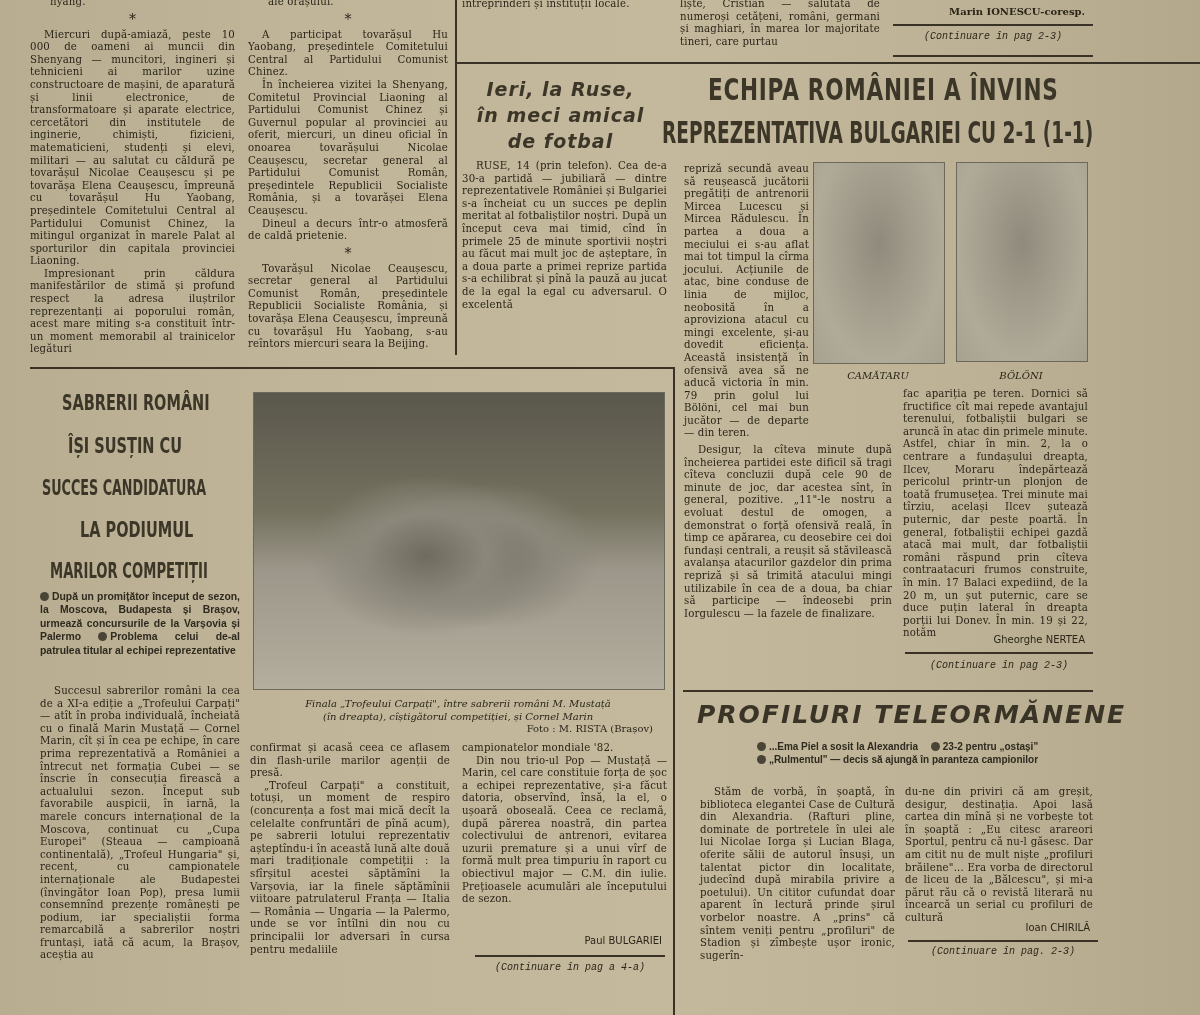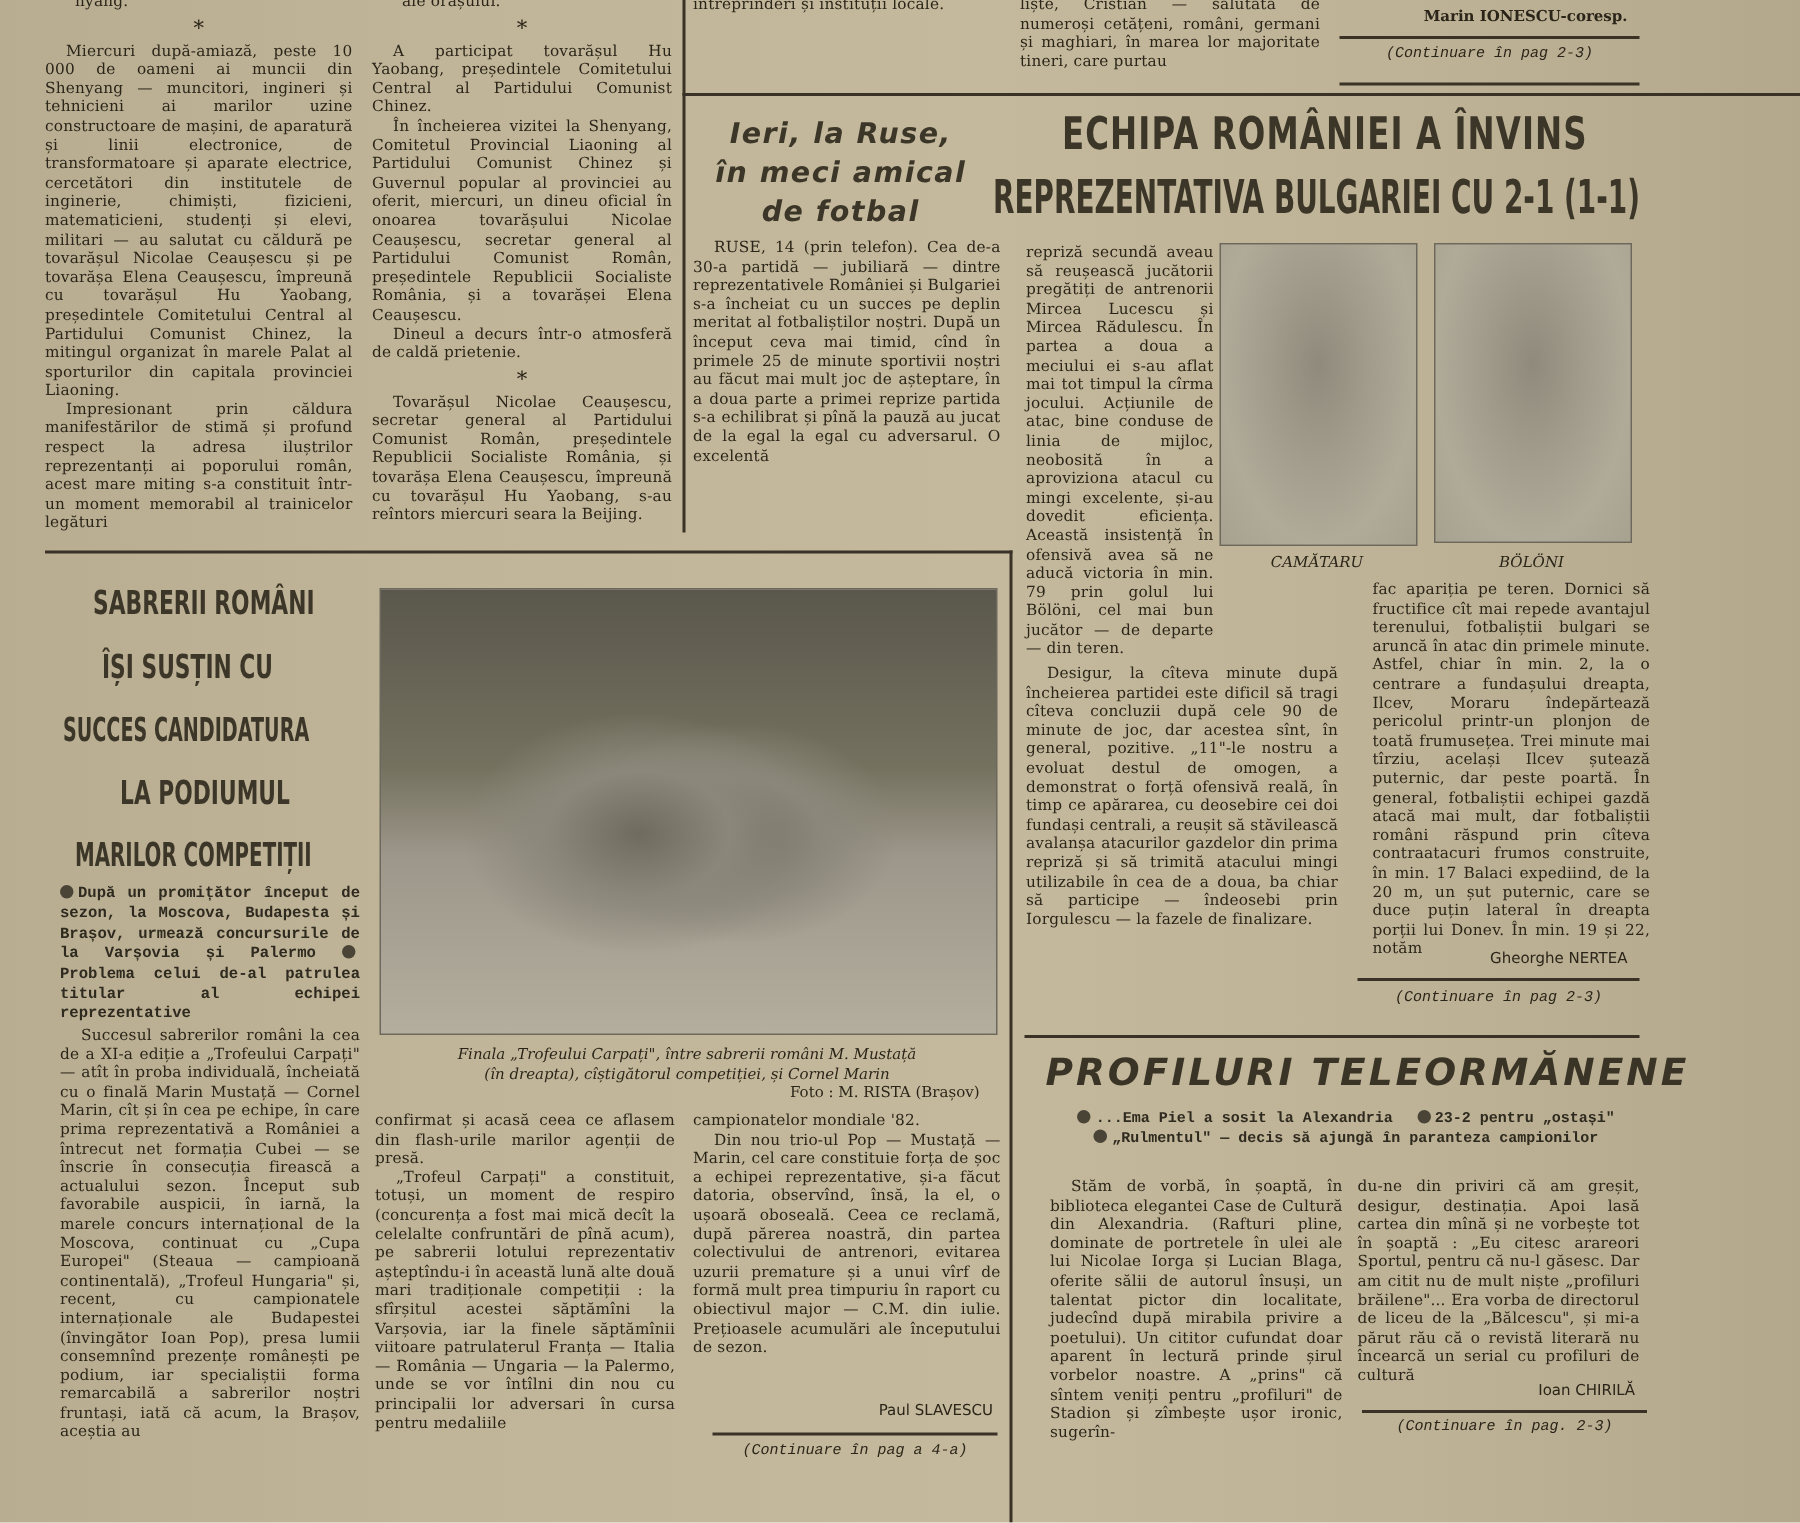--- a/index.html
+++ b/index.html
@@ -16,21 +16,21 @@
   .rule-h { position:absolute; height:2px; background:#3a3226; }
   .cond { font-family:"DejaVu Sans", sans-serif; font-weight:bold; color:#3c3628; transform-origin:left top; white-space:nowrap; }
   .italic-head { font-family:"DejaVu Sans", sans-serif; font-style:italic; font-weight:bold; font-size:19px; line-height:26px; text-align:center; color:#3c3628; letter-spacing:1px; }
   .photo { position:absolute; background:
       radial-gradient(ellipse at 50% 40%, #8f8a7c 0%, #a19b8b 35%, #b0aa99 70%, #a7a190 100%);
       border:1px solid #6d685d; }
   .caption { font-style:italic; font-size:10px; color:#2b2519; text-align:center; }
   .sig { font-family:"DejaVu Sans", sans-serif; font-size:10px; text-align:right; color:#2b2519; }
   .cont { font-style:italic; font-size:10px; text-align:center; color:#2b2519;font-family:Liberation Mono, monospace; }
   .bullet { display:inline-block; width:9px; height:9px; border-radius:50%; background:#4a4436; margin-right:3px; vertical-align:-1px; }
-  .deck { font-family:Liberation Mono, monospace; font-size:10.4px; line-height:13.4px; font-weight:bold; text-align:justify; color:#2f2a1f; }
+  .deck { font-family:Liberation Sans, sans-serif; font-size:10.4px; line-height:13.4px; font-weight:bold; text-align:justify; color:#2f2a1f; }
 </style>
 </head>
 <body>
 
 <div class="col" style="left:30px; top:-4px; width:205px;">
   <div style="padding-left:20px">nyang.</div>
   <div class="star">*</div>
   <p>Miercuri după-amiază, peste 10 000 de oameni ai muncii din Shenyang — muncitori, ingineri și tehnicieni ai marilor uzine constructoare de mașini, de aparatură și linii electronice, de transformatoare și aparate electrice, cercetători din institutele de inginerie, chimiști, fizicieni, matematicieni, studenți și elevi, militari — au salutat cu căldură pe tovarășul Nicolae Ceaușescu și pe tovarășa Elena Ceaușescu, împreună cu tovarășul Hu Yaobang, președintele Comitetului Central al Partidului Comunist Chinez, la mitingul organizat în marele Palat al sporturilor din capitala provinciei Liaoning.</p>
   <p>Impresionant prin căldura manifestărilor de stimă și profund respect la adresa iluștrilor reprezentanți ai poporului român, acest mare miting s-a constituit într-un moment memorabil al trainicelor legături</p>
 </div>
@@ -80,21 +80,21 @@
 <div class="col" style="left:684px; top:163px; width:208px;">
   <div style="width:125px;">repriză secundă aveau să reușească jucătorii pregătiți de antrenorii Mircea Lucescu și Mircea Rădulescu. În partea a doua a meciului ei s-au aflat mai tot timpul la cîrma jocului. Acțiunile de atac, bine conduse de linia de mijloc, neobosită în a aproviziona atacul cu mingi excelente, și-au dovedit eficiența. Această insistență în ofensivă avea să ne aducă victoria în min. 79 prin golul lui Bölöni, cel mai bun jucător — de departe — din teren.</div>
   <p style="margin-top:4px;">Desigur, la cîteva minute după încheierea partidei este dificil să tragi cîteva concluzii după cele 90 de minute de joc, dar acestea sînt, în general, pozitive. „11"-le nostru a evoluat destul de omogen, a demonstrat o forță ofensivă reală, în timp ce apărarea, cu deosebire cei doi fundași centrali, a reușit să stăvilească avalanșa atacurilor gazdelor din prima repriză și să trimită atacului mingi utilizabile în cea de a doua, ba chiar să participe — îndeosebi prin Iorgulescu — la fazele de finalizare.</p>
 </div>
 
 <div class="photo" style="left:813px; top:162px; width:130px; height:200px;"></div>
 <div class="caption" style="position:absolute; left:813px; top:370px; width:130px;">CAMĂTARU</div>
 <div class="photo" style="left:956px; top:162px; width:130px; height:198px;"></div>
 <div class="caption" style="position:absolute; left:956px; top:370px; width:130px;">BÖLÖNI</div>
 
-<div class="col" style="left:903px; top:388px; width:185px;margin-left:12px;">
+<div class="col" style="left:903px; top:388px; width:185px;">
   <div>fac apariția pe teren. Dornici să fructifice cît mai repede avantajul terenului, fotbaliștii bulgari se aruncă în atac din primele minute. Astfel, chiar în min. 2, la o centrare a fundașului dreapta, Ilcev, Moraru îndepărtează pericolul printr-un plonjon de toată frumusețea. Trei minute mai tîrziu, același Ilcev șutează puternic, dar peste poartă. În general, fotbaliștii echipei gazdă atacă mai mult, dar fotbaliștii români răspund prin cîteva contraatacuri frumos construite, în min. 17 Balaci expediind, de la 20 m, un șut puternic, care se duce puțin lateral în dreapta porții lui Donev. În min. 19 și 22, notăm</div>
 </div>
 <div class="sig" style="position:absolute; left:900px; top:634px; width:185px;">Gheorghe NERTEA</div>
 <div class="rule-h" style="left:905px; top:652px; width:188px;"></div>
 <div class="cont" style="position:absolute; left:905px; top:660px; width:188px;">(Continuare în pag 2-3)</div>
 
 <div class="rule-h" style="left:30px; top:367px; width:645px;"></div>
 <div class="rule-v" style="left:673px; top:367px; height:648px;"></div>
 <div class="rule-h" style="left:683px; top:690px; width:410px;"></div>
 
@@ -127,21 +127,21 @@
 
 <div class="col" style="left:250px; top:742px; width:200px;">
   <div>confirmat și acasă ceea ce aflasem din flash-urile marilor agenții de presă.</div>
   <p>„Trofeul Carpați" a constituit, totuși, un moment de respiro (concurența a fost mai mică decît la celelalte confruntări de pînă acum), pe sabrerii lotului reprezentativ așteptîndu-i în această lună alte două mari tradiționale competiții : la sfîrșitul acestei săptămîni la Varșovia, iar la finele săptămînii viitoare patrulaterul Franța — Italia — România — Ungaria — la Palermo, unde se vor întîlni din nou cu principalii lor adversari în cursa pentru medaliile</p>
 </div>
 
 <div class="col" style="left:462px; top:742px; width:205px;">
   <div>campionatelor mondiale '82.</div>
   <p>Din nou trio-ul Pop — Mustață — Marin, cel care constituie forța de șoc a echipei reprezentative, și-a făcut datoria, observînd, însă, la el, o ușoară oboseală. Ceea ce reclamă, după părerea noastră, din partea colectivului de antrenori, evitarea uzurii premature și a unui vîrf de formă mult prea timpuriu în raport cu obiectivul major — C.M. din iulie. Prețioasele acumulări ale începutului de sezon.</p>
 </div>
-<div class="sig" style="position:absolute; left:462px; top:935px; width:200px;">Paul SLAVESCU</div>
+<div class="sig" style="position:absolute; left:462px; top:935px; width:200px;">Paul BULGARIEI</div>
 <div class="rule-h" style="left:475px; top:955px; width:190px;"></div>
 <div class="cont" style="position:absolute; left:475px; top:962px; width:190px;">(Continuare în pag a 4-a)</div>
 
 <div style="position:absolute; left:697px; top:700px; font-family:'DejaVu Sans',sans-serif; font-style:italic; font-weight:bold; font-size:25px; letter-spacing:2px; color:#3a3427; white-space:nowrap;">PROFILURI TELEORMĂNENE</div>
 
 <div class="deck" style="position:absolute; left:695px; top:740px; width:405px; font-size:10px; line-height:13px; text-align:center;">
   <span class="bullet"></span><span>...Ema Piel a sosit la Alexandria</span>
   <span class="bullet" style="margin-left:10px;"></span><span>23-2 pentru „ostași"</span><br>
   <span class="bullet"></span><span>„Rulmentul" — decis să ajungă în paranteza campionilor</span>
 </div>

